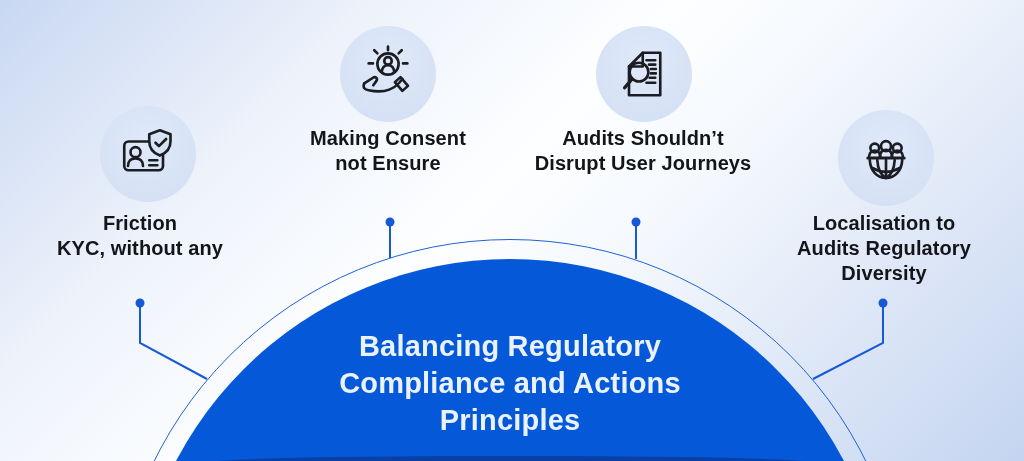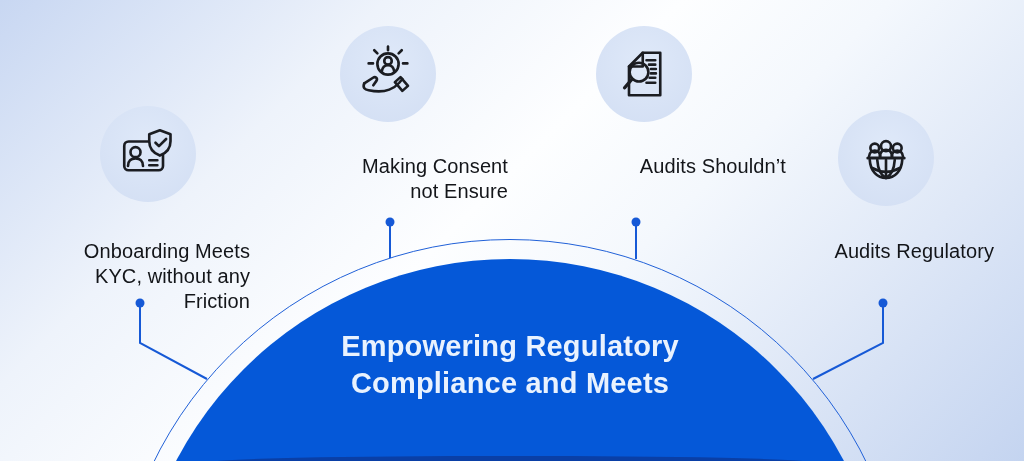--- a/index.html
+++ b/index.html
@@ -25,26 +25,26 @@
     position:absolute;width:96px;height:96px;border-radius:50%;
     background:radial-gradient(circle at 50% 38%,#dfe9f9 0%,#d2def3 100%);
     display:flex;align-items:center;justify-content:center;
   }
   .icon-circle svg{width:60px;height:60px;color:#1b1d22;}
   .ic-1{left:100px;top:106px;}
   .ic-2{left:340px;top:26px;}
   .ic-3{left:596px;top:26px;}
   .ic-4{left:838px;top:110px;}
   .label{
-    position:absolute;text-align:right;color:#131519;
-    font-size:20px;line-height:25px;font-weight:400;letter-spacing:.1px;margin-top:28px;
+    position:absolute;text-align:center;color:#131519;
+    font-size:20px;line-height:25px;font-weight:700;letter-spacing:.1px;
   }
   .lb-1{left:30px;top:211px;width:220px;}
   .lb-2{left:268px;top:126px;width:240px;}
-  .lb-3{left:536px;top:126px;width:250px;}
+  .lb-3{left:518px;top:126px;width:250px;}
   .lb-4{left:774px;top:211px;width:220px;}
   .title{
     position:absolute;left:290px;top:328px;width:440px;text-align:center;
     color:#e9f2fe;font-size:29px;line-height:37px;font-weight:600;letter-spacing:.2px;
   }
 </style>
 </head>
 <body>
 
 <div class="canvas">
@@ -107,33 +107,36 @@
       <path d="M57,45 c1,-6 4.5,-9 9,-9 s8,3 9,9"></path>
       <path d="M19,48 H77" stroke-width="5"></path>
       <path d="M22,51 C23,69 34,80 48,80 C62,80 73,69 74,51"></path>
       <path d="M48,51 V80"></path>
       <path d="M34,51 c1,15 6,25 14,29 M62,51 c-1,15 -6,25 -14,29"></path>
       <path d="M26,64 c14,8 30,8 44,0"></path>
     </svg>
   </div>
 
   <div class="label lb-1">
-    <div>Onboarding Meets</div>
+    <div>Friction</div>
     <div>KYC, without any</div>
-    <div>Friction</div>
   </div>
   <div class="label lb-2">
     <div>Making Consent</div>
     <div>not Ensure</div>
   </div>
   <div class="label lb-3">
     <div>Audits Shouldn’t</div>
+    <div>Disrupt User Journeys</div>
   </div>
   <div class="label lb-4">
+    <div>Localisation to</div>
     <div>Audits Regulatory</div>
+    <div>Diversity</div>
   </div>
 
   <div class="title">
-    <div>Empowering Regulatory</div>
-    <div>Compliance and Meets</div>
+    <div>Balancing Regulatory</div>
+    <div>Compliance and Actions</div>
+    <div>Principles</div>
   </div>
 
 </div>
 
 </body></html>

